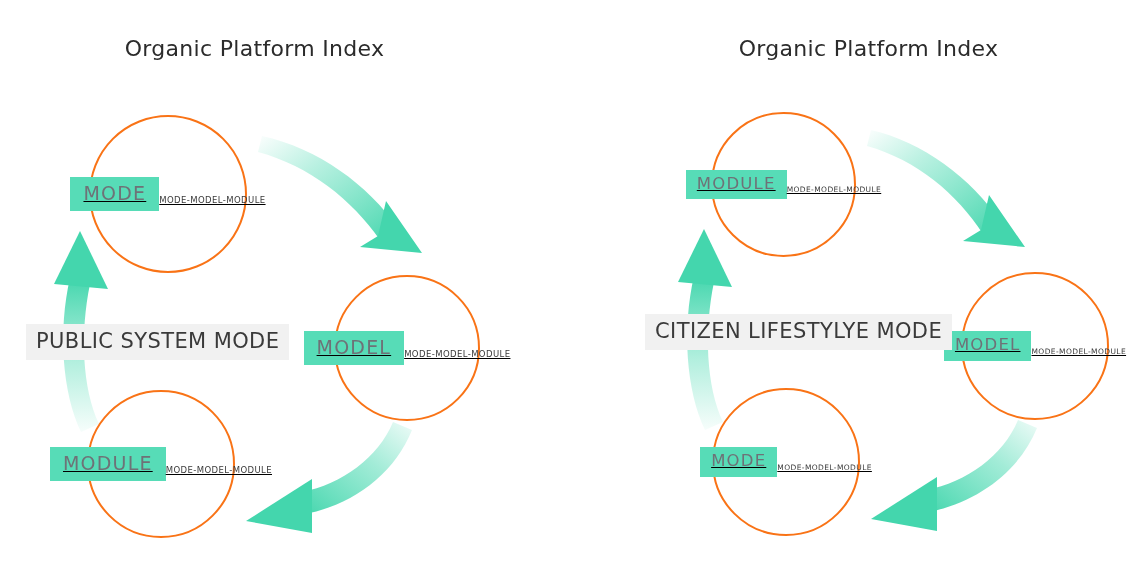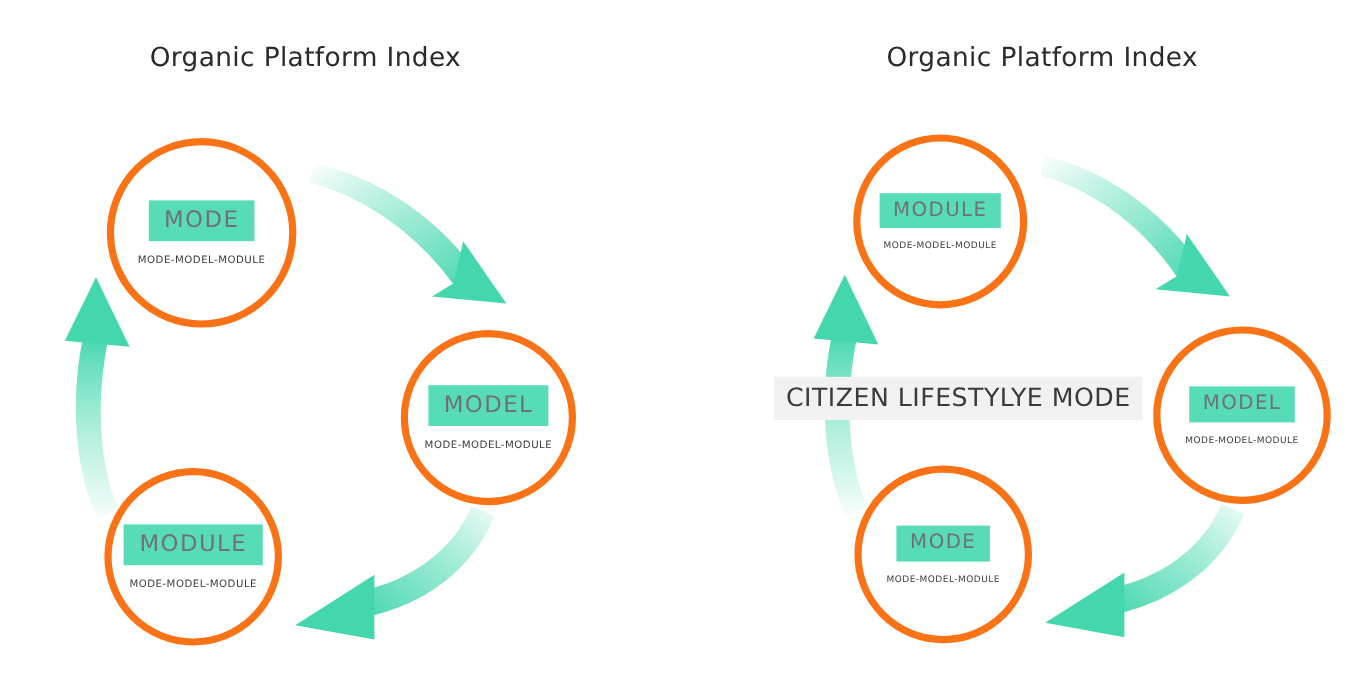--- a/index.html
+++ b/index.html
@@ -55,27 +55,28 @@
     left: 0;
     width: 571px;
     height: 563px;
     pointer-events: none;
   }
 
   
   .node {
     position: absolute;
     border-radius: 50%;
-    border: 6px solid #f97316;
+    border: 2px solid #f97316;
     background: #ffffff;
     box-sizing: border-box;
     display: flex;
-    flex-direction: column;
+    flex-direction: row;
     align-items: center;
     justify-content: center;
+    text-decoration: underline;
   }
   .node-tag {
     background: #57DCB7;
     color: #6e7277;
     font-family: "DejaVu Sans", sans-serif;
     font-weight: 400;
     letter-spacing: 1.2px;
     line-height: 1;
     display: inline-block;
     white-space: nowrap;
@@ -195,20 +196,21 @@
     <div class="node node-b">
       <span class="node-tag">MODEL</span>
       <span class="node-sub">MODE-MODEL-MODULE</span>
     </div>
 
     <div class="node node-c">
       <span class="node-tag">MODULE</span>
       <span class="node-sub">MODE-MODEL-MODULE</span>
     </div>
 
+    <div class="center-label">PUBLIC SYSTEM MODE</div>
   </div>
 
   <div class="diagram right">
 
     <div class="dgm-title">Organic Platform Index</div>
 
     <svg class="arrow-layer" viewBox="0 0 571 563">
       <defs>
         <linearGradient id="gradTR-R" x1="0" y1="0" x2="1" y2="1">
           <stop offset="0%" stop-color="#57DCB7" stop-opacity="0.02"></stop>

